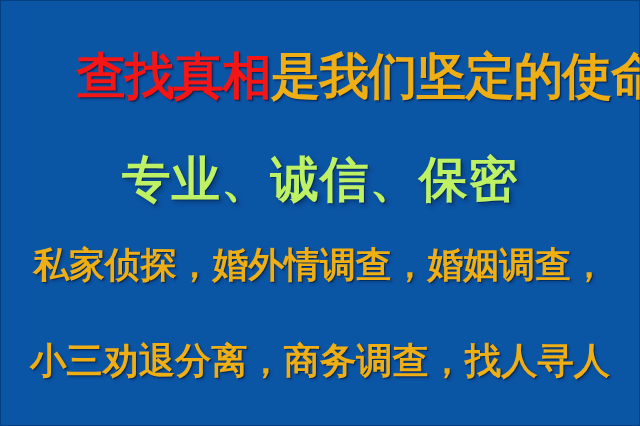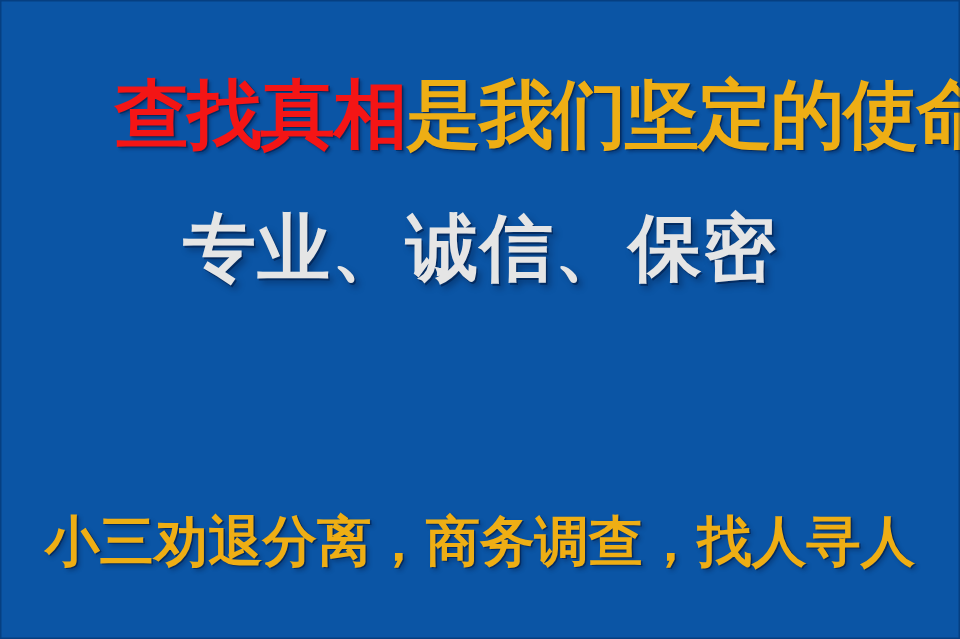--- a/index.html
+++ b/index.html
@@ -59,24 +59,24 @@
   }
   .seg-gold {
     color: #eeae14;
     text-shadow:
       1px 1px 0 rgba(0, 20, 60, 0.45),
       2px 2px 2px rgba(0, 18, 52, 0.30);
   }
 
   
   #line-values {
-    top: 142px;
+    top: 155px;
     height: 58px;
     font-size: 50px;
-    color: #e5e5e5;
+    color: #bef264;
     letter-spacing: 1px;
     text-shadow:
       1px 1px 0 rgba(0, 24, 66, 0.55),
       3px 3px 4px rgba(0, 20, 55, 0.35);
   }
 
   
   .line-services {
     font-size: 43px;
     color: #eeae14;
@@ -92,16 +92,17 @@
 <body>
 
 <div id="banner">
 
   <div class="line" id="line-headline" style="font-size: 49.5849px; padding-left: 48px;">
     <span class="seg seg-red">查找真相</span><span class="seg seg-gold">是我们坚定的使命</span>
   </div>
 
   <div class="line" id="line-values" style="font-size: 48.5294px;">专业、诚信、保密</div>
 
+  <div class="line line-services" id="line-services-1" style="font-size: 35.875px;">私家侦探，婚外情调查，婚姻调查，</div>
 
   <div class="line line-services" id="line-services-2" style="font-size: 36.25px; margin-top: 16px;">小三劝退分离，商务调查，找人寻人</div>
 
 </div>
 
 </body></html>

